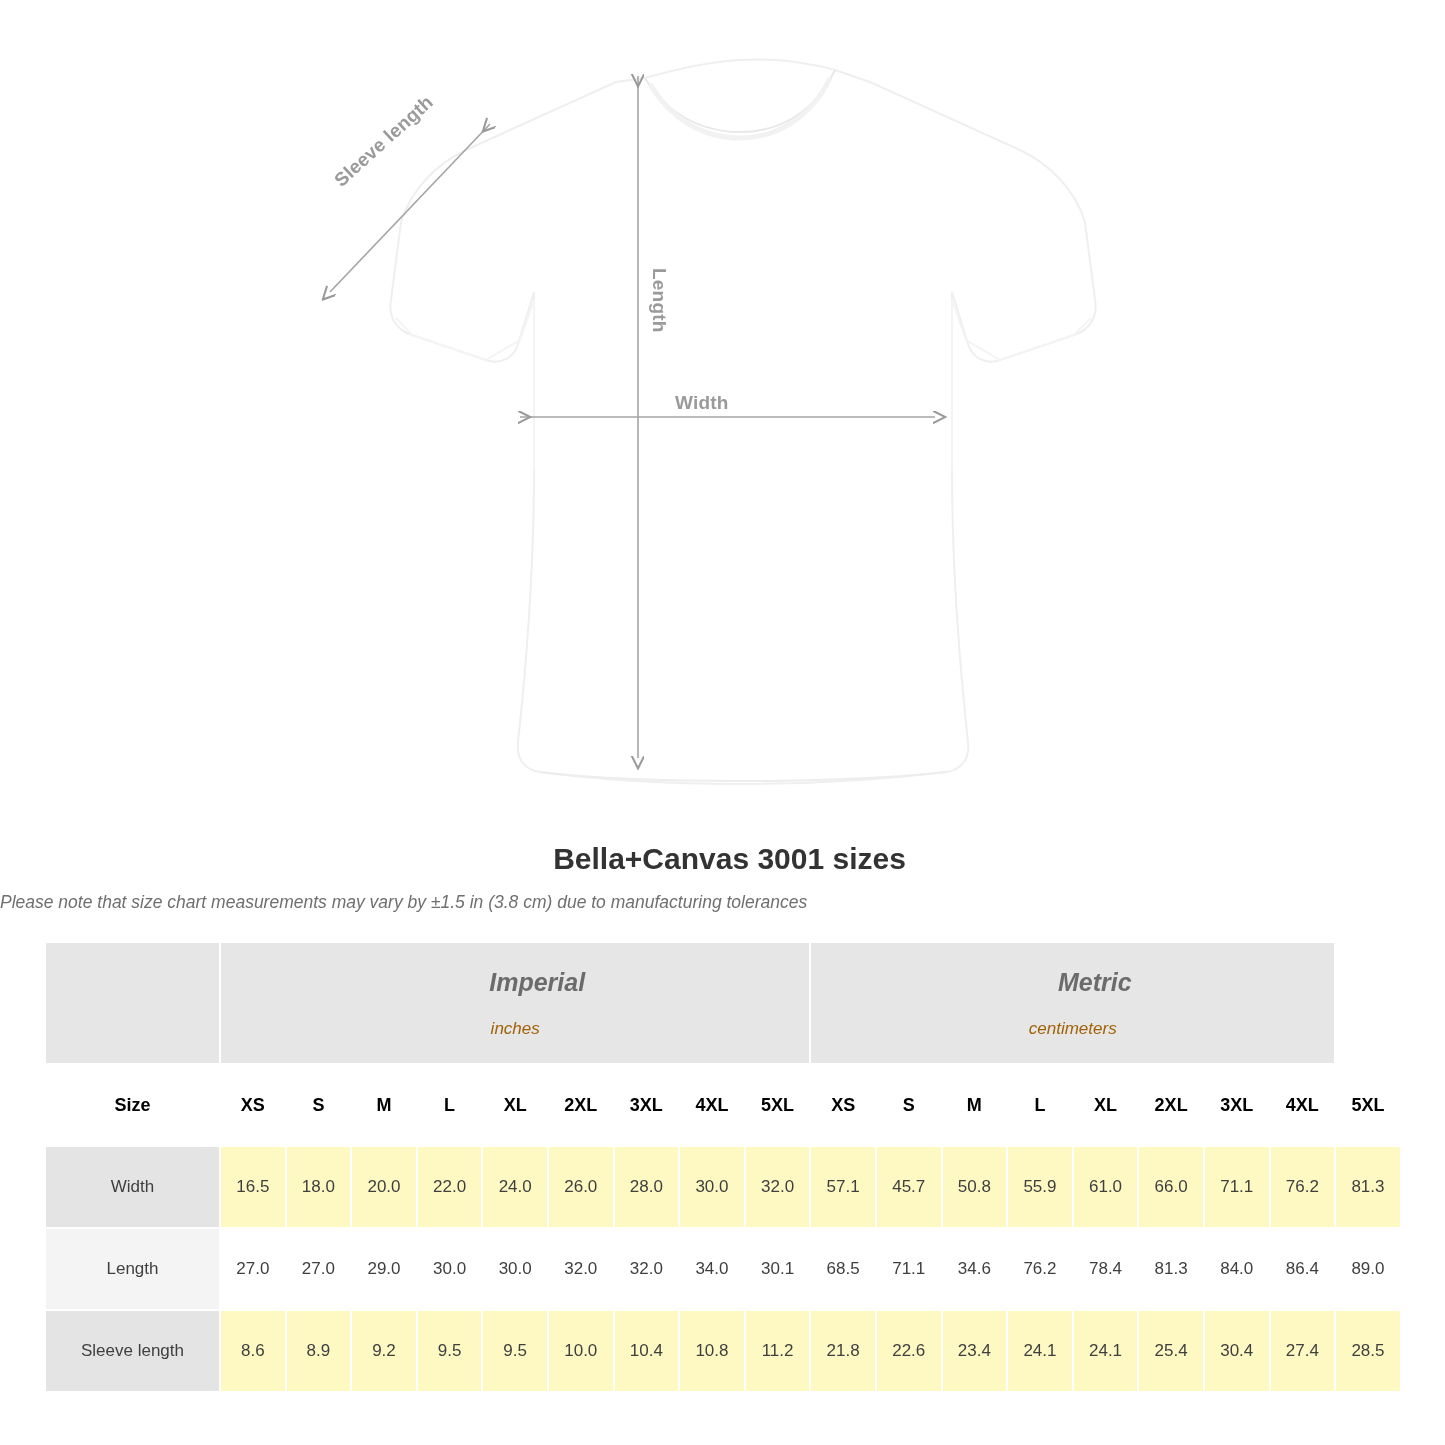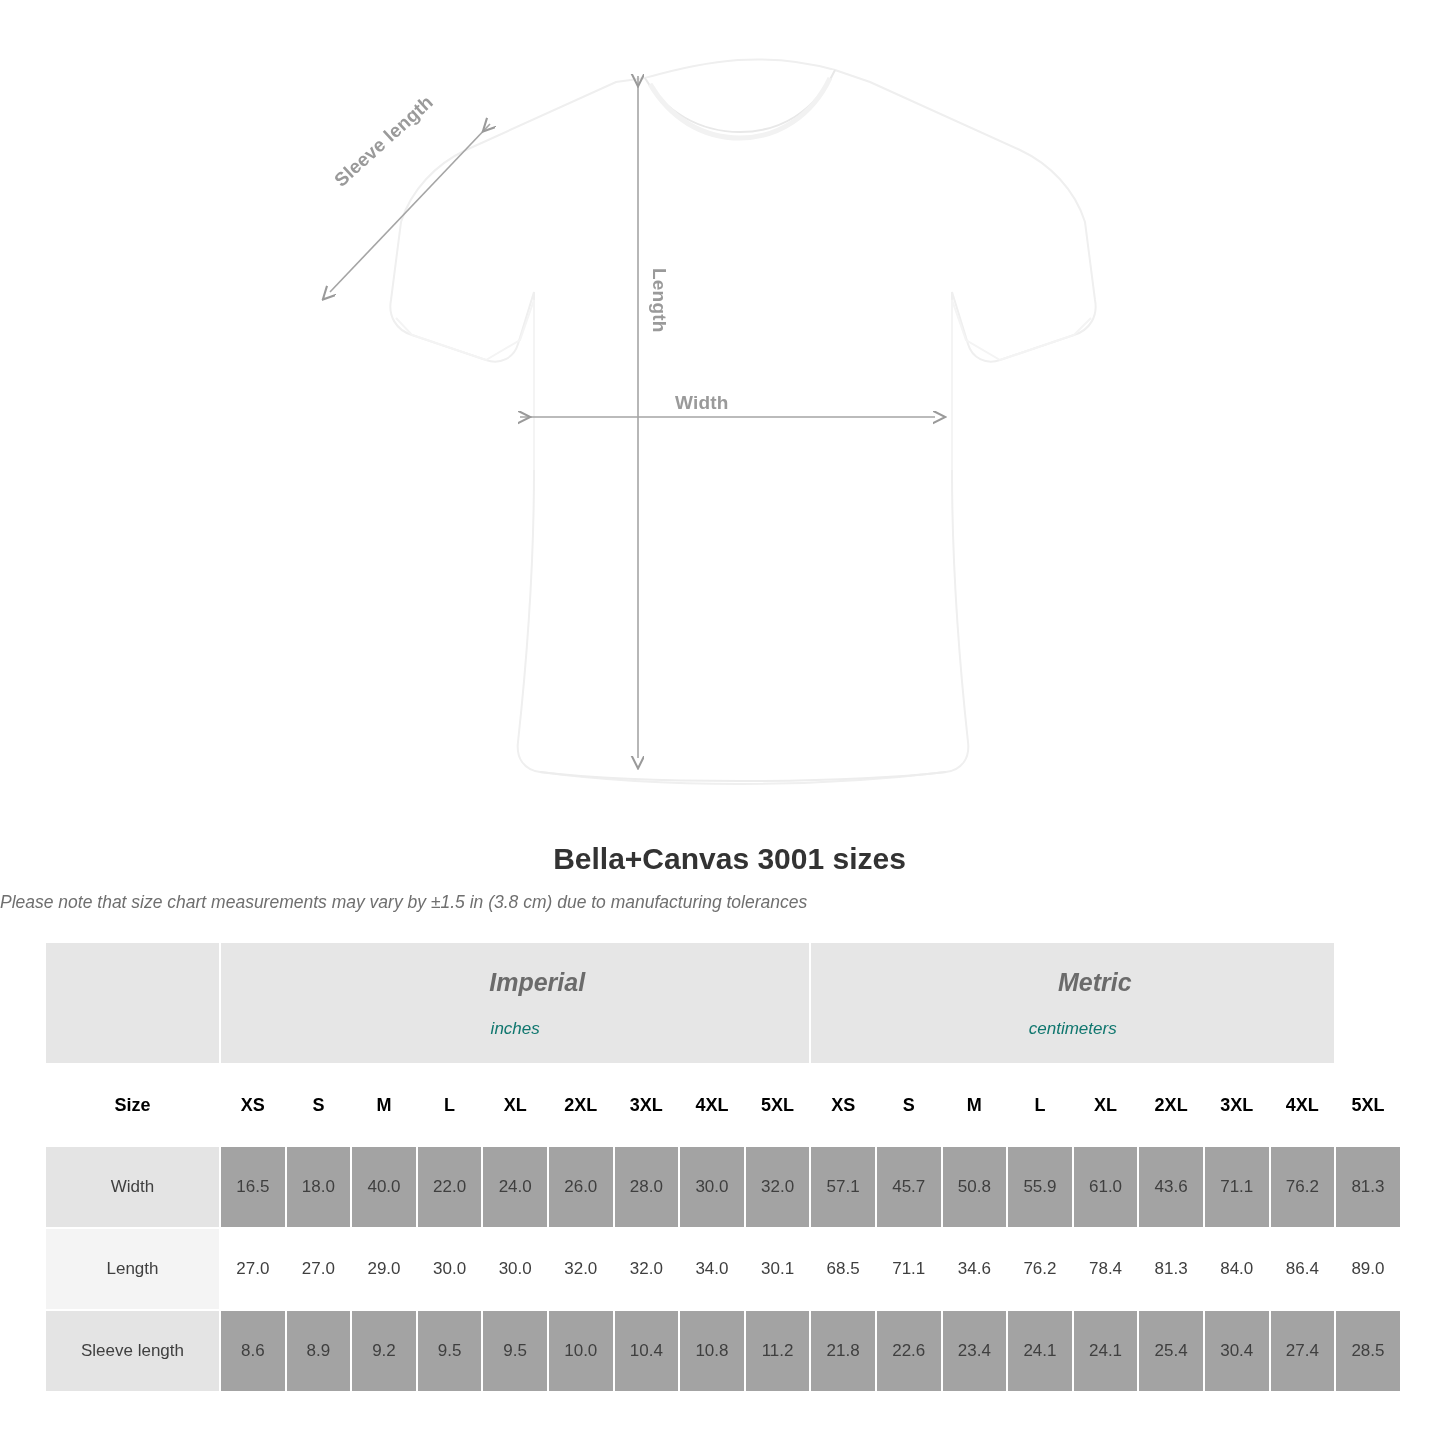--- a/index.html
+++ b/index.html
@@ -93,37 +93,37 @@
     font-size: 25px;
     font-style: italic;
     font-weight: bold;
     color: #6b6b6b;
     line-height: 1.25;
     padding-left: 44px;
   }
   .unit-sub {
     font-size: 17px;
     font-style: italic;
-    color: #0f766e;
+    color: #a16207;
     margin-top: 20px;
   }
   tr.header-row td {
     background: #ffffff;
     height: 78px;
     font-weight: bold;
     font-size: 18px;
     color: #000000;
   }
   tr.header-row td.rowlabel {
     background: #ffffff;
   }
   tr.data-row td {
     height: 78px;
   }
-  tr.band-a td { background: #a3a3a3; }
+  tr.band-a td { background: #fef9c3; }
   tr.band-b td { background: #ffffff; }
   td.rowlabel {
     font-weight: bold;
     font-size: 18px;
     color: #3a3a3a;
   }
   tr.band-a td.rowlabel { background: #e4e4e4; }
   tr.band-b td.rowlabel { background: #f4f4f4; }
   col.label-col { width: 175px; }
   col.data-col  { width: 65.6px; }
@@ -247,33 +247,33 @@
         <td>2XL</td>
         <td>3XL</td>
         <td>4XL</td>
         <td>5XL</td>
       </tr>
 
       <tr class="data-row band-a">
         <td class="rowlabel">Width</td>
         <td>16.5</td>
         <td>18.0</td>
-        <td>40.0</td>
+        <td>20.0</td>
         <td>22.0</td>
         <td>24.0</td>
         <td>26.0</td>
         <td>28.0</td>
         <td>30.0</td>
         <td>32.0</td>
         <td>57.1</td>
         <td>45.7</td>
         <td>50.8</td>
         <td>55.9</td>
         <td>61.0</td>
-        <td>43.6</td>
+        <td>66.0</td>
         <td>71.1</td>
         <td>76.2</td>
         <td>81.3</td>
       </tr>
 
       <tr class="data-row band-b">
         <td class="rowlabel">Length</td>
         <td>27.0</td>
         <td>27.0</td>
         <td>29.0</td>

